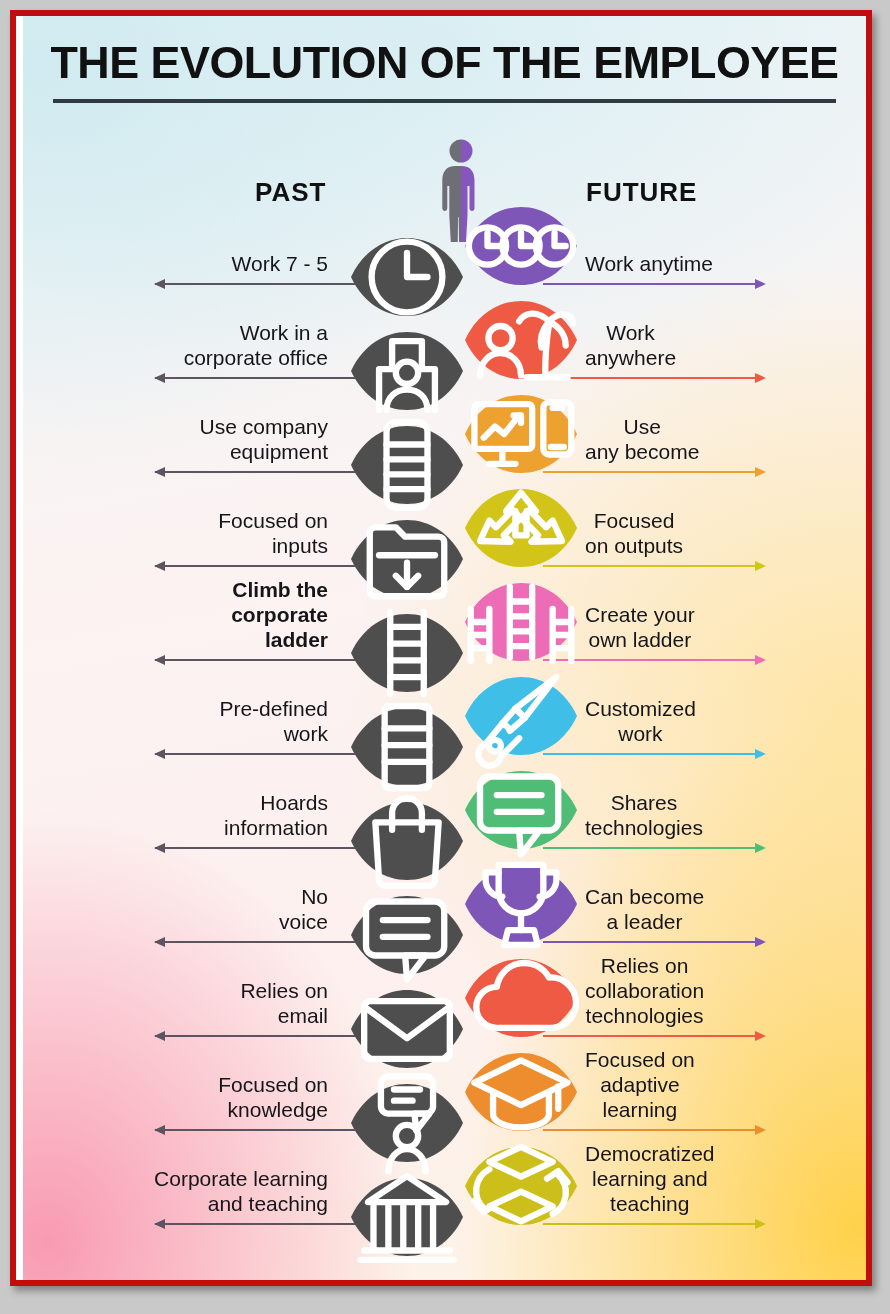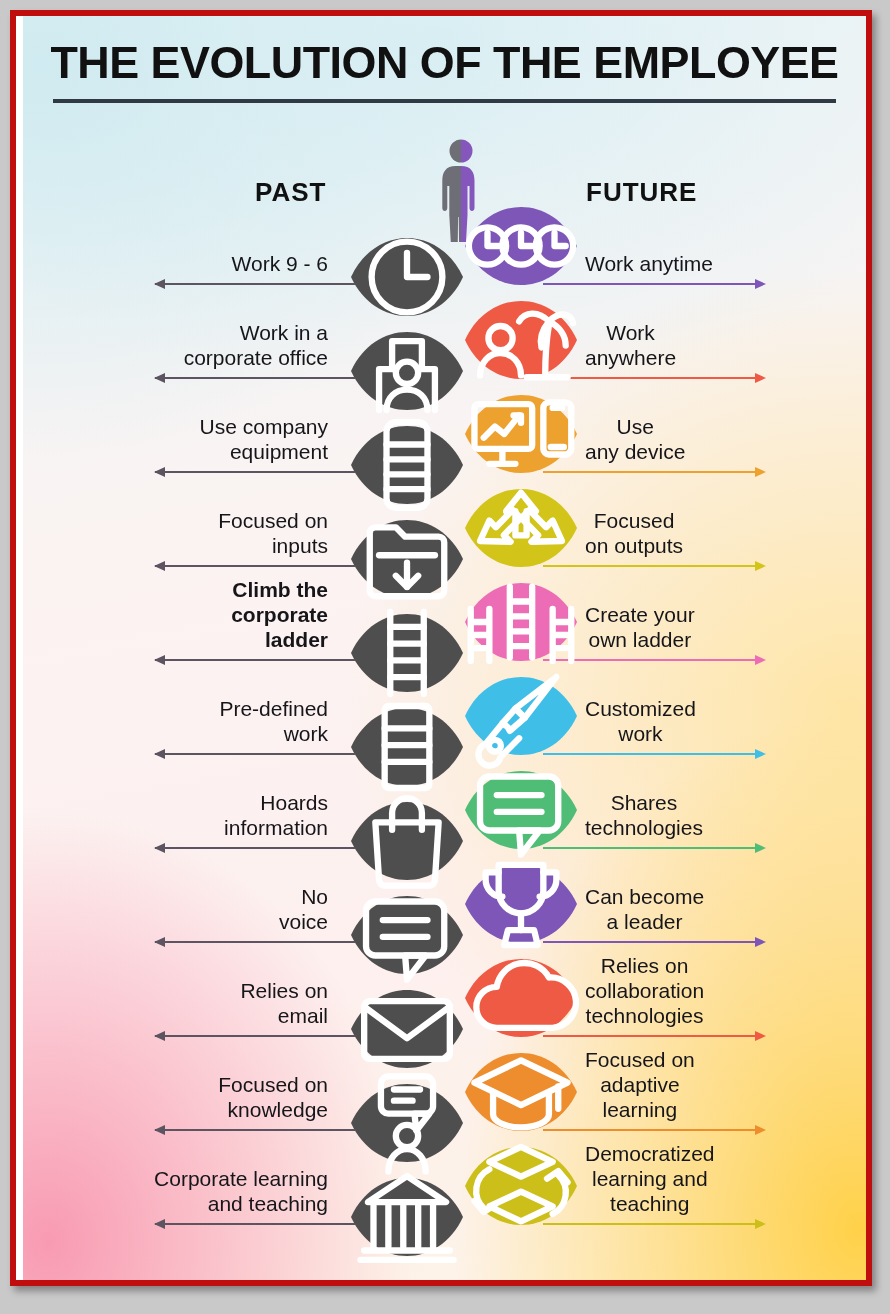--- a/index.html
+++ b/index.html
@@ -148,21 +148,21 @@
               <circle cx="31" cy="29" r="10"></circle>
               <path d="M31 22v7h6"></path>
               <circle cx="49" cy="29" r="10"></circle>
               <path d="M49 22v7h6"></path>
             </g>
           </svg>
         </div>
         <div class="row" style="top: 268px;">
           <div class="axis-left"></div>
           <div class="axis-right" style="background: rgb(125, 86, 184); color: rgb(125, 86, 184);"></div>
-          <div class="label label-left" style="top: -33px;">Work 9 - 6</div>
+          <div class="label label-left" style="top: -33px;">Work 7 - 5</div>
           <div class="label label-right" style="top: -33px;">Work anytime</div>
         </div>
         <div class="lens lens-dark" style="top: 301px;">
           <svg viewBox="0 0 116 108" preserveAspectRatio="none">
     <path d="M2 54 C26 2 90 2 114 54 C90 106 26 106 2 54 Z" fill="#4e4e4e"></path>
   </svg>
           <svg class="glyph" width="62" height="58" viewBox="0 0 62 58">
             <g fill="none" stroke="#ffffff" stroke-width="3.4" stroke-linecap="round" stroke-linejoin="round">
               <path d="M16 50 V28 h7 V13 h16 v15 h7 v22"></path>
               <circle cx="31" cy="30" r="6"></circle>
@@ -220,21 +220,21 @@
               <path d="M48 15h5M47 36h7"></path>
             </g>
           </svg>
         </div>
         <div class="row" style="top: 456px;">
           <div class="axis-left"></div>
           <div class="axis-right" style="background: rgb(237, 161, 47); color: rgb(237, 161, 47);"></div>
           <div class="label label-left" style="top: -58px;">Use company
 equipment</div>
           <div class="label label-right" style="top: -58px;">Use
-any device</div>
+any become</div>
         </div>
         <div class="lens lens-dark" style="top: 489px;">
           <svg viewBox="0 0 116 108" preserveAspectRatio="none">
     <path d="M2 54 C26 2 90 2 114 54 C90 106 26 106 2 54 Z" fill="#4e4e4e"></path>
   </svg>
           <svg class="glyph" width="62" height="58" viewBox="0 0 62 58">
             <g fill="none" stroke="#ffffff" stroke-width="3.4" stroke-linecap="round" stroke-linejoin="round">
               <path d="M11 16 v30 a3 3 0 003 3 h34 a3 3 0 003-3 V20 a3 3 0 00-3-3 H30 l-5-5 H14 a3 3 0 00-3 3z"></path>
               <path d="M16 27 h30"></path>
               <path d="M31 31 v13"></path>

